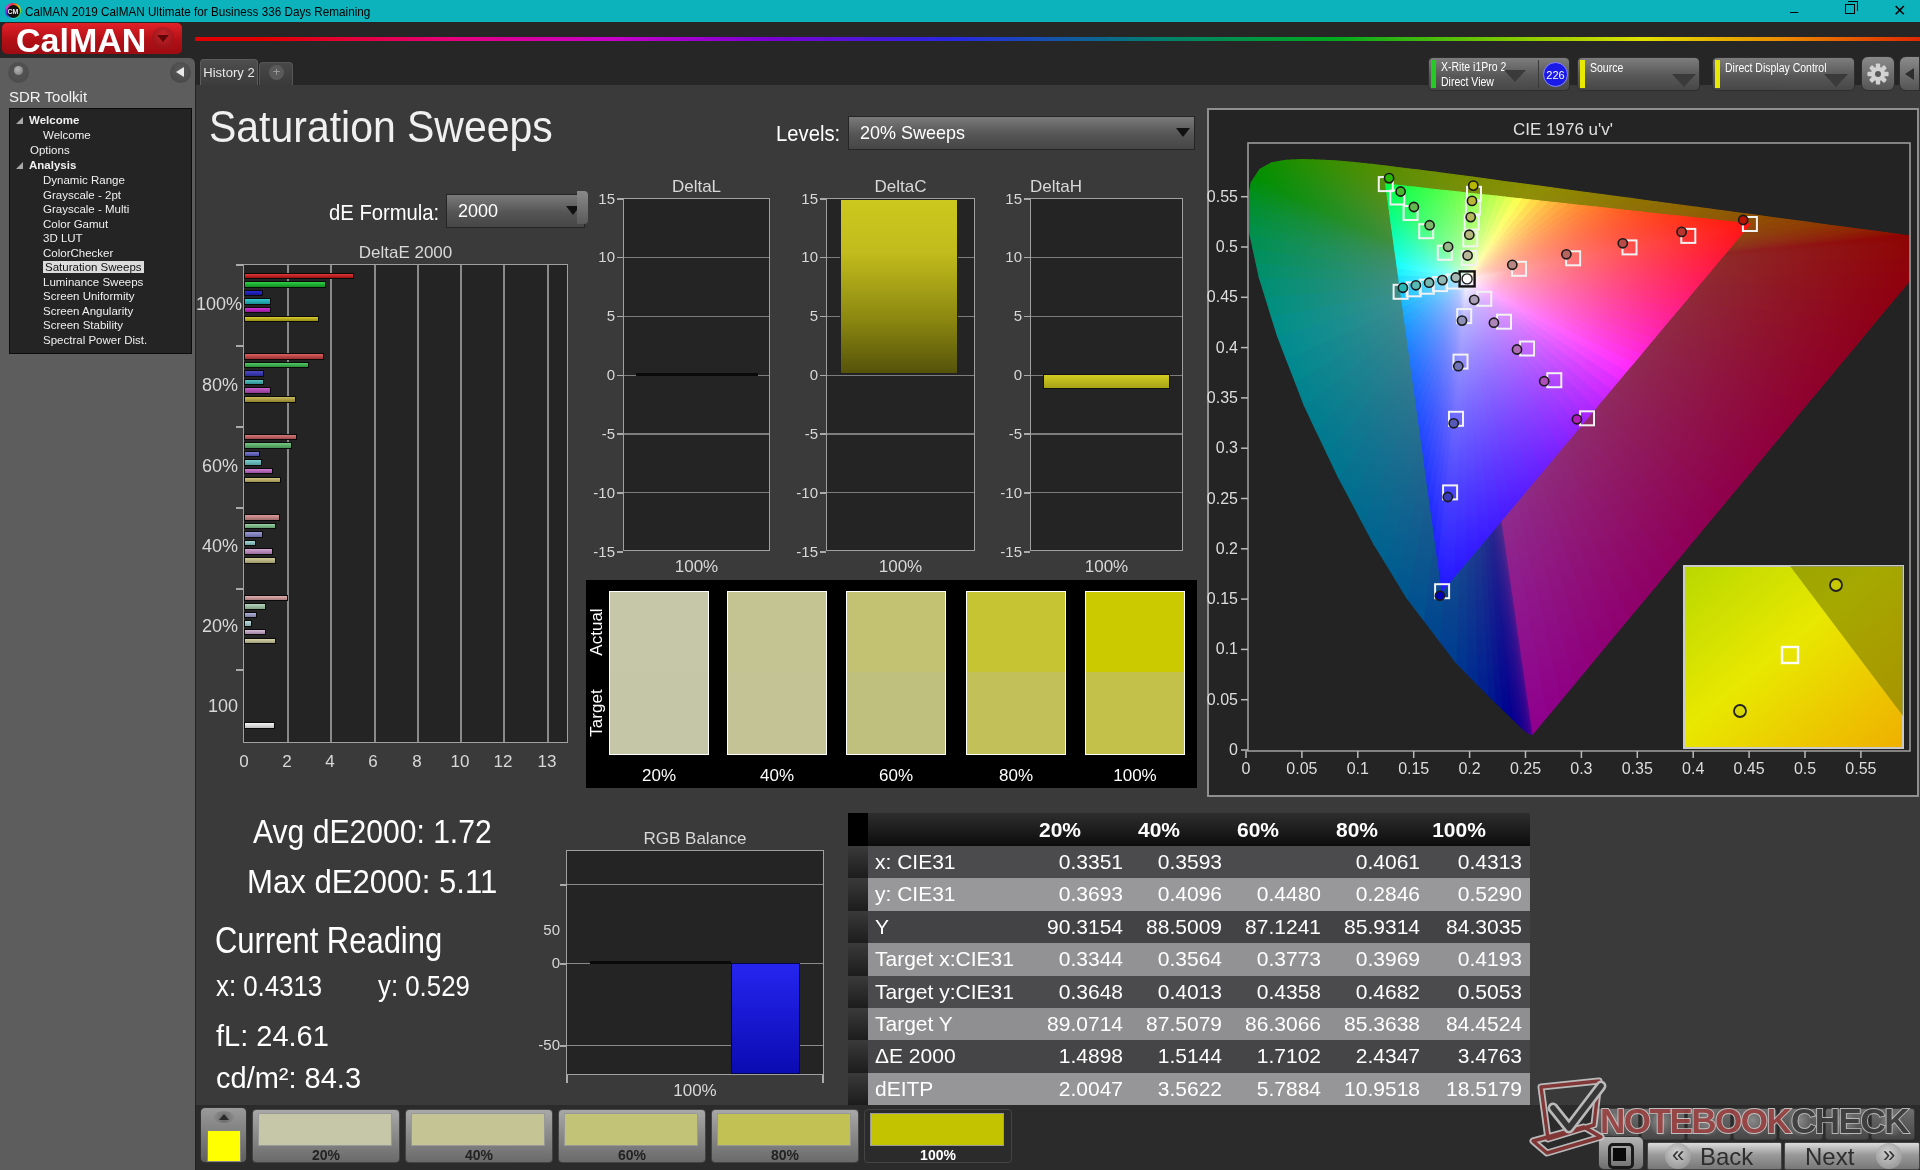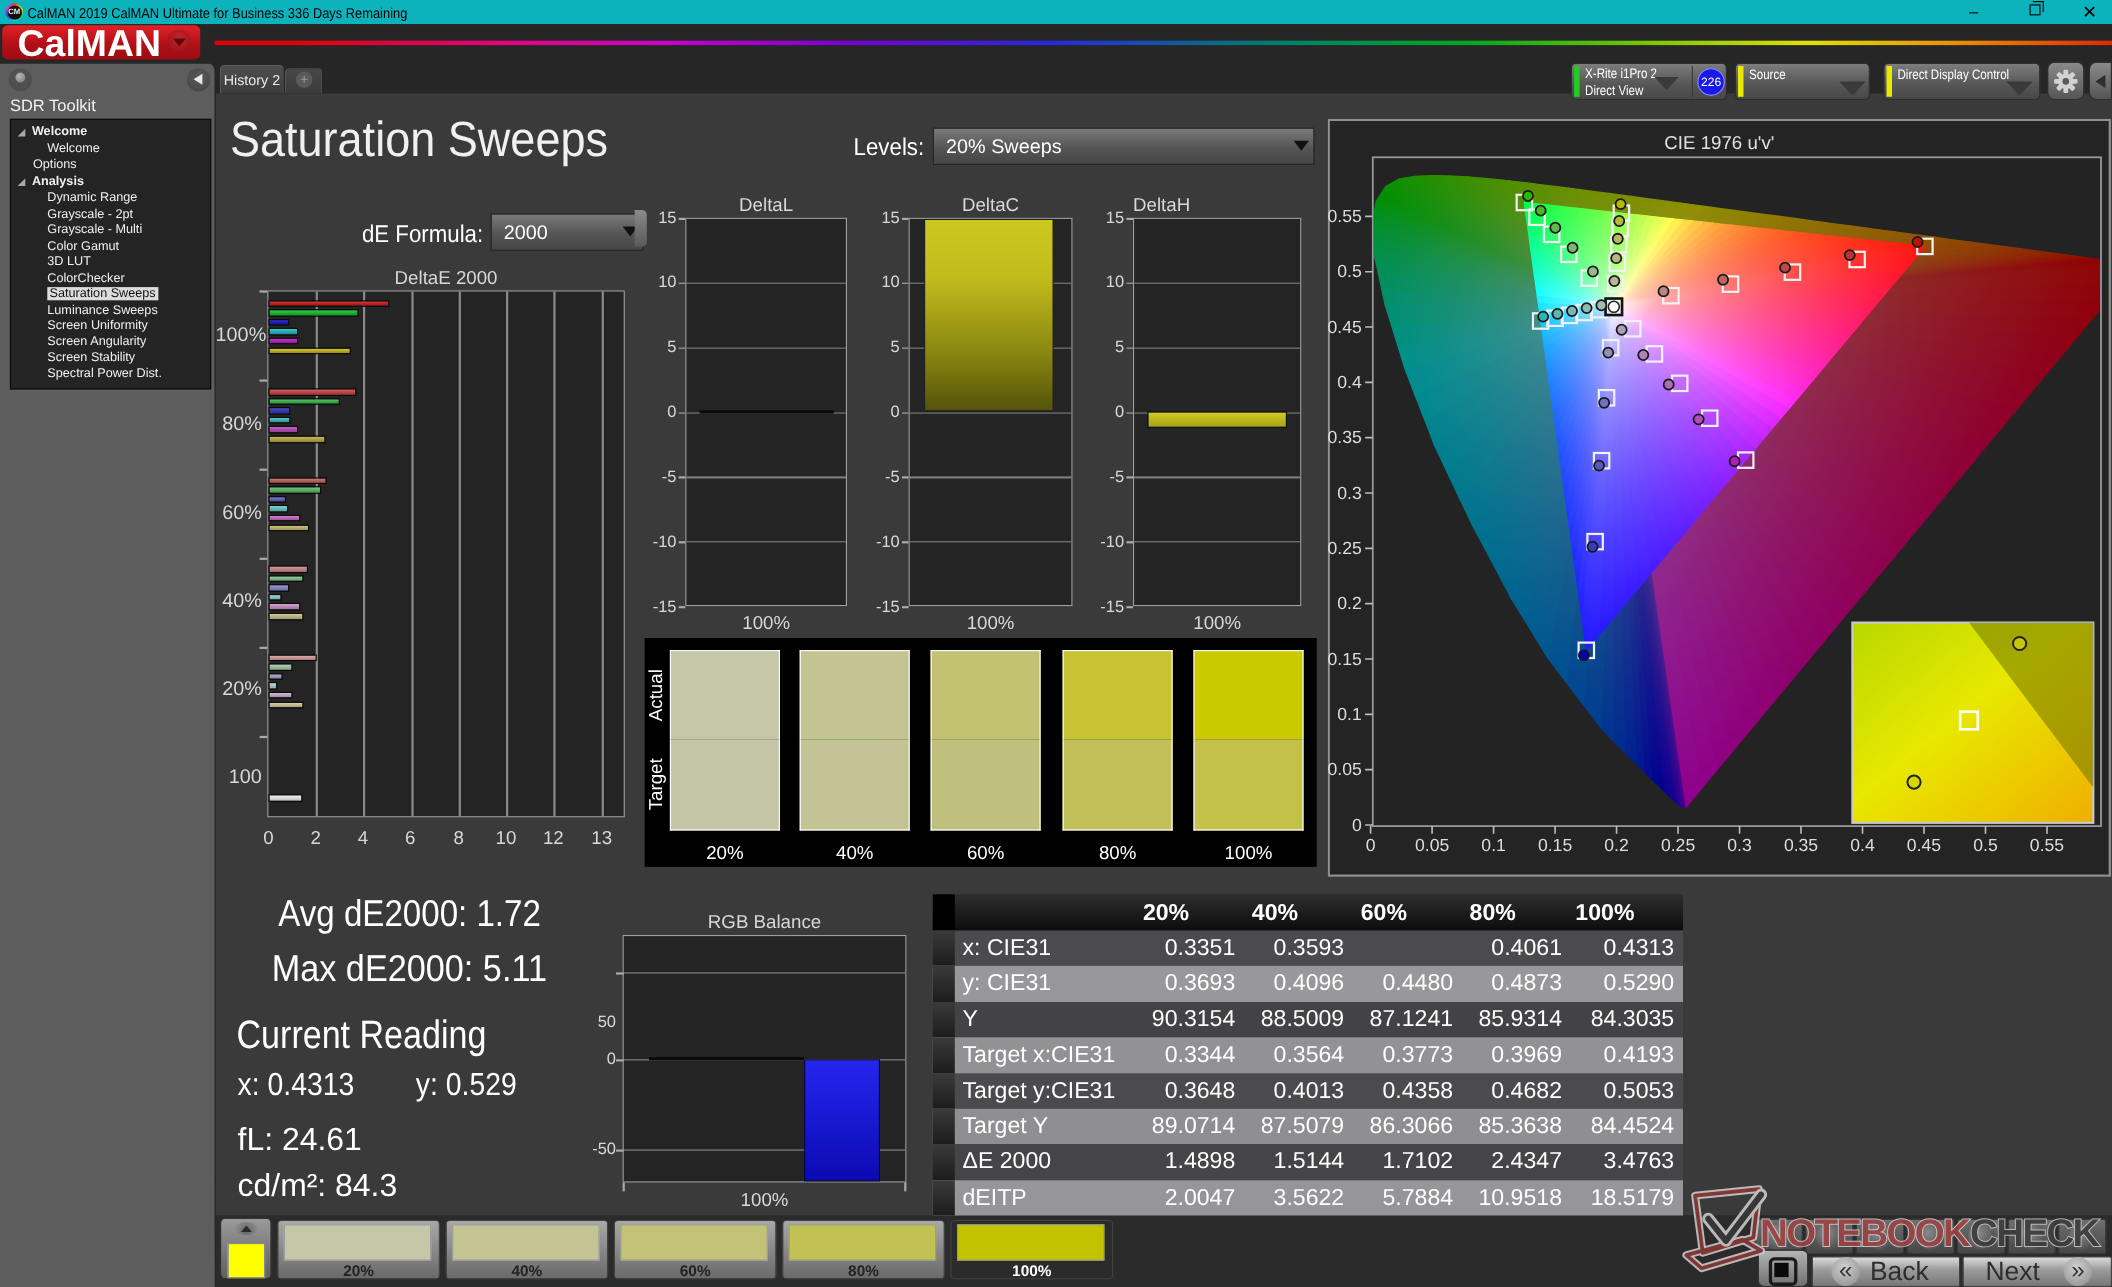--- a/index.html
+++ b/index.html
@@ -288,21 +288,21 @@
 <div class="tv" style="left:1124px;top:850.0px;">0.3593</div>
 <div class="tv" style="left:1223px;top:880px;">0.3824</div>
 <div class="tv" style="left:1322px;top:850.0px;">0.4061</div>
 <div class="tv" style="left:1424px;top:850.0px;">0.4313</div>
 <div style="position:absolute;left:848px;top:878.4px;width:682px;height:32.4px;background:#98989a;"></div>
 <div style="position:absolute;left:848px;top:878.4px;width:20px;height:32.4px;background:linear-gradient(to bottom,#3a3a3a,#1c1c1c);"></div>
 <div class="tr1" style="left:875px;top:882.4px;">y: CIE31</div>
 <div class="tv" style="left:1025px;top:882.4px;">0.3693</div>
 <div class="tv" style="left:1124px;top:882.4px;">0.4096</div>
 <div class="tv" style="left:1223px;top:882.4px;">0.4480</div>
-<div class="tv" style="left:1322px;top:882.4px;">0.4873</div>
+<div class="tv" style="left:1322px;top:882.4px;">0.2846</div>
 <div class="tv" style="left:1424px;top:882.4px;">0.5290</div>
 <div style="position:absolute;left:848px;top:910.8px;width:682px;height:32.4px;background:#434345;"></div>
 <div style="position:absolute;left:848px;top:910.8px;width:20px;height:32.4px;background:linear-gradient(to bottom,#3a3a3a,#1c1c1c);"></div>
 <div class="tr1" style="left:875px;top:914.8px;">Y</div>
 <div class="tv" style="left:1025px;top:914.8px;">90.3154</div>
 <div class="tv" style="left:1124px;top:914.8px;">88.5009</div>
 <div class="tv" style="left:1223px;top:914.8px;">87.1241</div>
 <div class="tv" style="left:1322px;top:914.8px;">85.9314</div>
 <div class="tv" style="left:1424px;top:914.8px;">84.3035</div>
 <div style="position:absolute;left:848px;top:943.2px;width:682px;height:32.4px;background:#929294;"></div>

